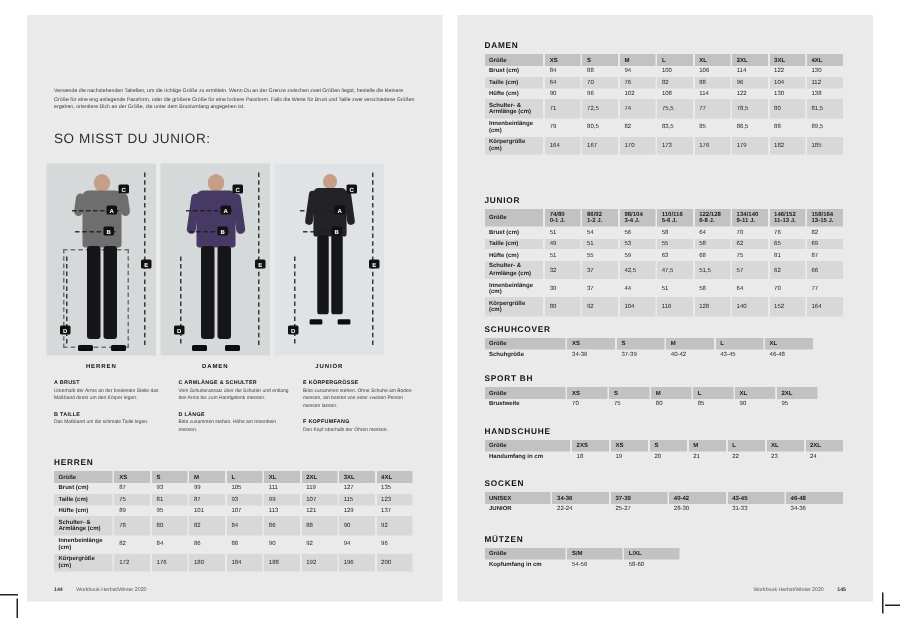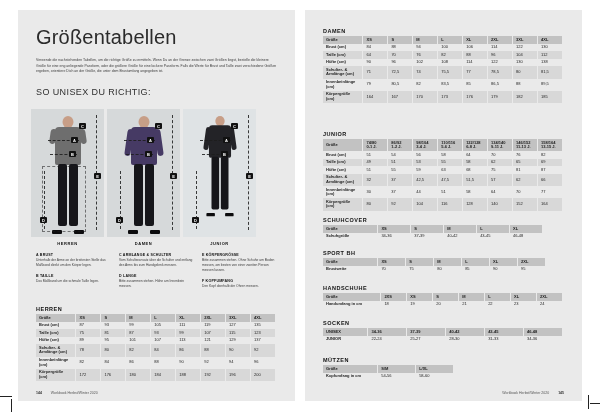--- a/index.html
+++ b/index.html
@@ -63,23 +63,22 @@
   .footer{position:absolute;bottom:6px;font-size:3.5px;color:#555;display:flex;gap:9px;}
   .footer .pn{font-weight:bold;color:#333;}
   .crop{position:absolute;background:#222;}
 </style>
 </head>
 <body>
 
 <div id="canvas">
 
   <div class="page" id="page-left">
-    <div class="doc-title">Größentabellen</div>
     <div class="intro">Verwende die nachstehenden Tabellen, um die richtige Größe zu ermitteln. Wenn Du an der Grenze zwischen zwei Größen liegst, bestelle die kleinere Größe für eine eng anliegende Passform, oder die größere Größe für eine lockere Passform. Falls die Werte für Brust und Taille zwei verschiedene Größen ergeben, orientiere Dich an der Größe, die unter dem Brustumfang angegeben ist.</div>
-    <div class="howto">SO UNISEX DU RICHTIG:</div>
+    <div class="howto">SO MISST DU JUNIOR:</div>
 
     <div class="figures">
 
       <div class="figure">
         <div class="photo">
           <div class="person">
             <div class="head"></div>
             <div class="sleeve l short" style="background: rgb(110, 110, 110);"></div>
             <div class="sleeve r short" style="background: rgb(110, 110, 110);"></div>
             <div class="shirt" style="background: rgb(110, 110, 110);"></div>

